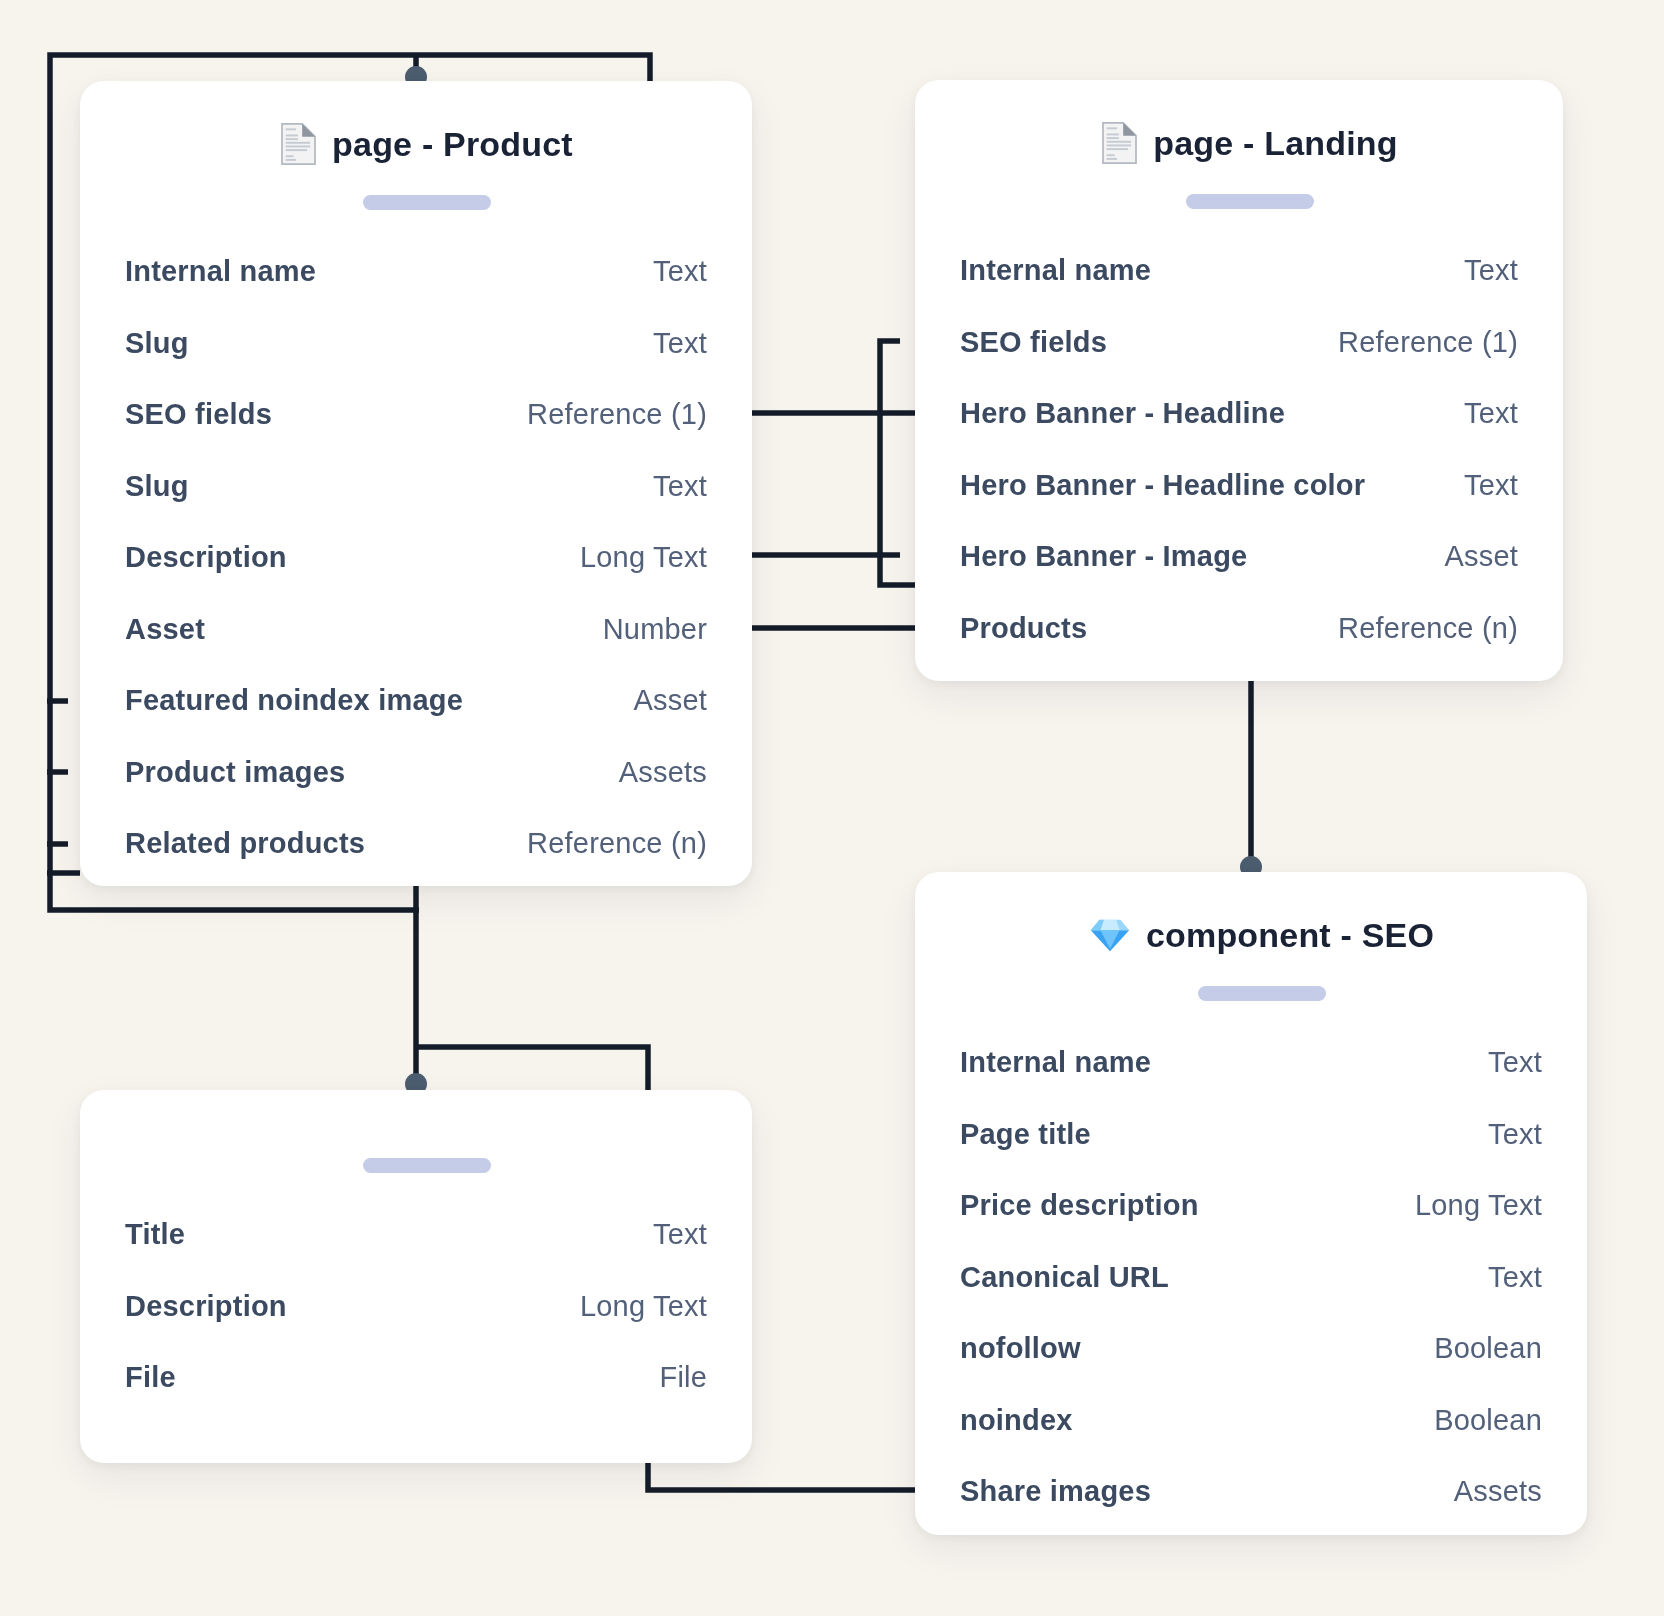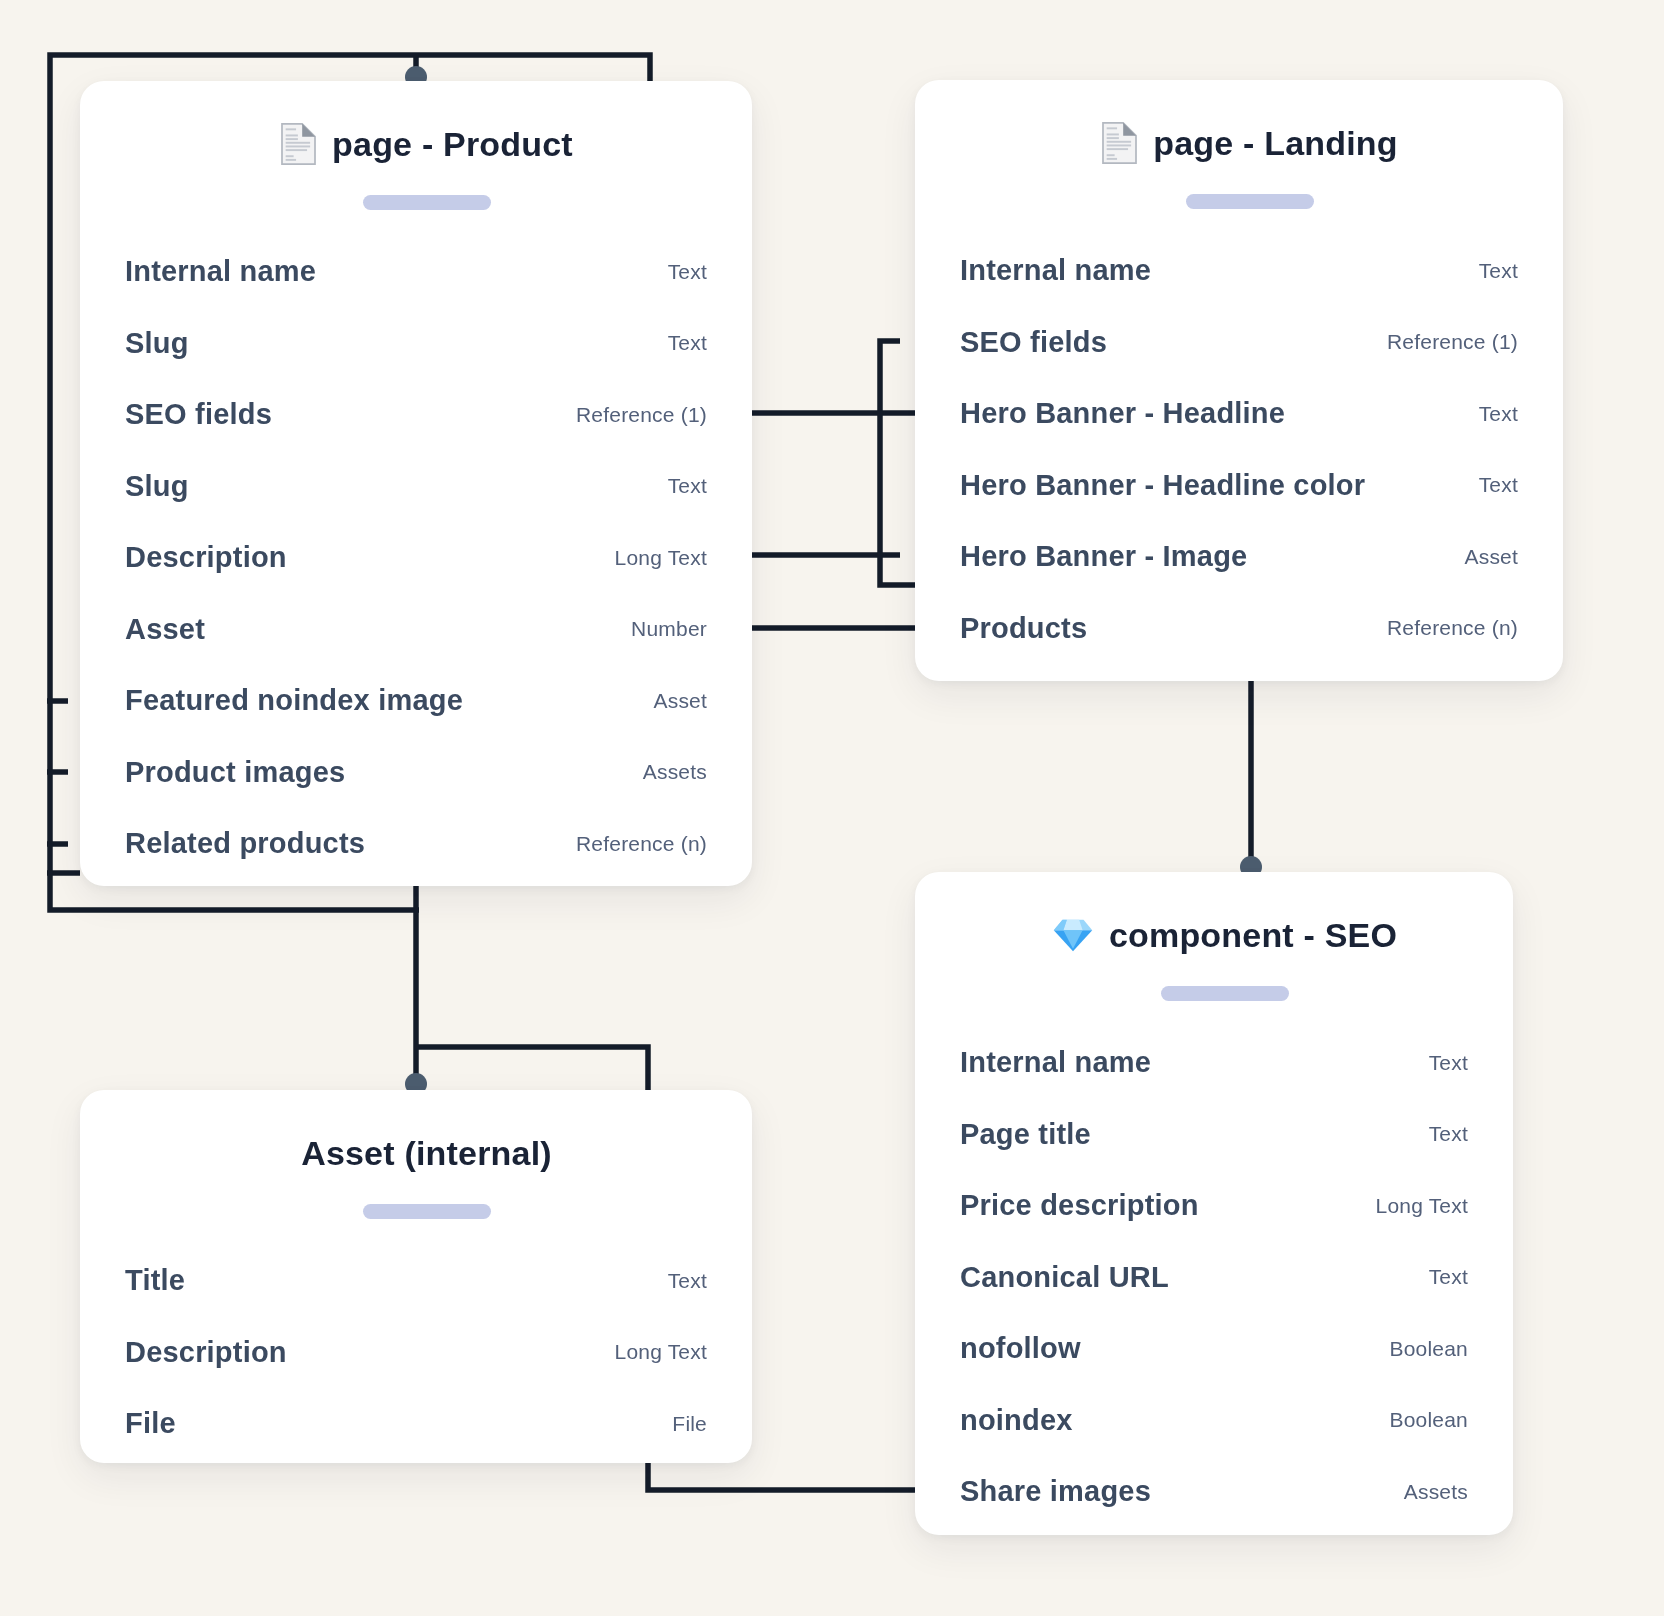--- a/index.html
+++ b/index.html
@@ -39,21 +39,21 @@
     position:absolute;
     z-index:2;
     background:var(--card);
     border-radius:24px;
     box-shadow:0 14px 38px rgba(25,35,60,.07), 0 3px 10px rgba(25,35,60,.05);
     display:flex;
     flex-direction:column;
   }
   #card-product{left:80px;  top:81px;   width:672px; height:805px;}
   #card-landing{left:915px; top:80px;   width:648px; height:601px;}
-  #card-seo    {left:915px; top:872px;  width:598px; height:663px;}
+  #card-seo    {left:915px; top:872px;  width:672px; height:663px;}
   #card-asset  {left:80px;  top:1090px; width:672px; height:373px;}
   .card-header{
     display:flex;
     flex-direction:column;
     align-items:center;
     padding-top:40px;
     flex:none;
     padding-left:21px;
   }
   .title-row{
@@ -90,21 +90,21 @@
     padding:0 45px;
   }
   .field-name{
     font-size:29px;
     font-weight:700;
     color:var(--field);
     letter-spacing:.2px;
     white-space:nowrap;
   }
   .field-type{
-    font-size:21px;
+    font-size:29px;
     font-weight:400;
     color:var(--type);
     letter-spacing:.2px;
     white-space:nowrap;
   }
 </style>
 </head>
 <body>
 
 <div class="canvas">
@@ -298,23 +298,20 @@
   </div>
         <div class="field-row">
     <span class="field-name">Share images</span>
     <span class="field-type">Assets</span>
   </div>
       </div>
   </div>
 
   <div class="card" id="card-asset">
     <div class="card-header">
-      <div class="title-row">
-        <span class="card-title">Asset (internal)</span>
-      </div>
       <div class="pill"></div>
     </div>
     <div class="fields">
         <div class="field-row">
     <span class="field-name">Title</span>
     <span class="field-type">Text</span>
   </div>
         <div class="field-row">
     <span class="field-name">Description</span>
     <span class="field-type">Long Text</span>

